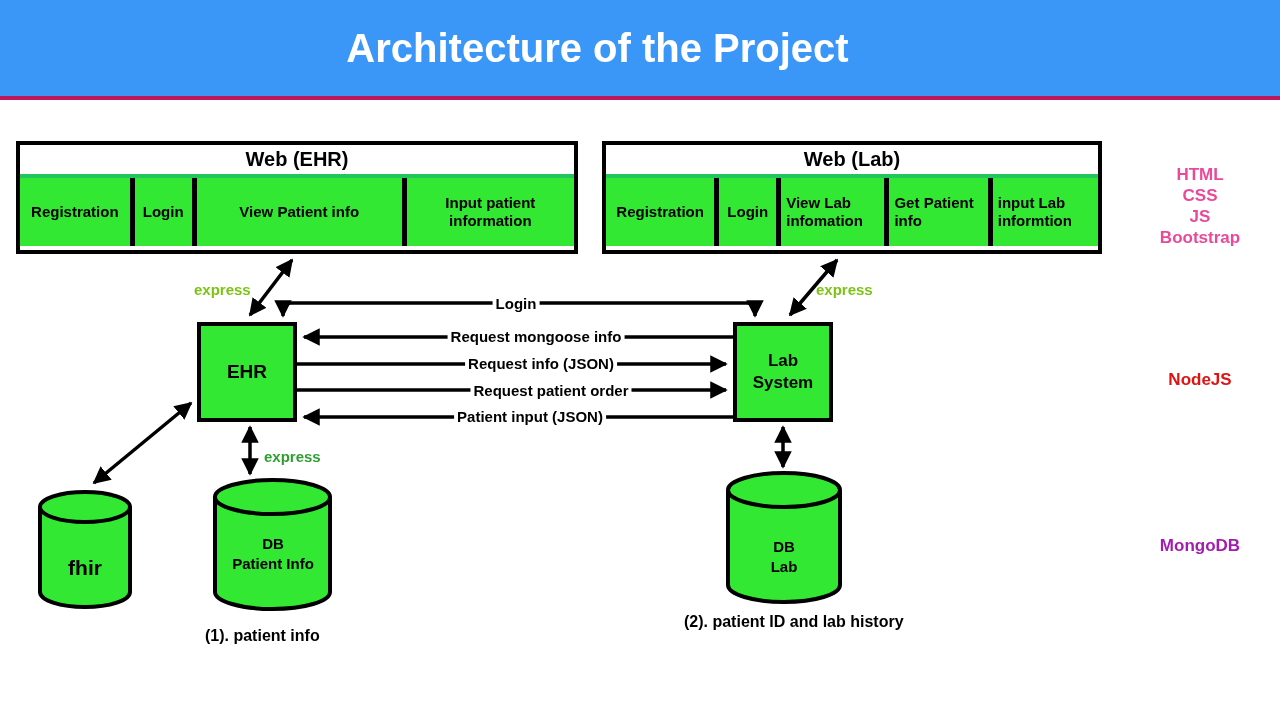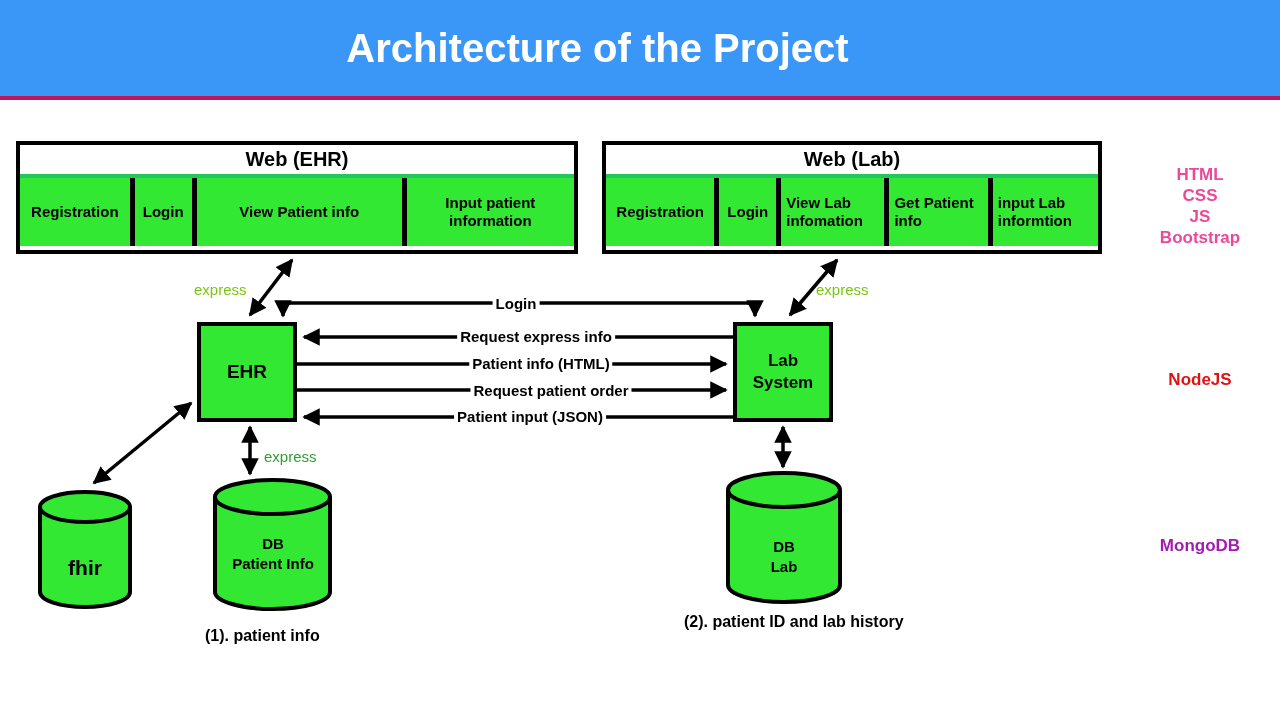--- a/index.html
+++ b/index.html
@@ -33,21 +33,21 @@
 
   
   #wires { position:absolute; left:0; top:0; z-index:1; pointer-events:none; }
   .wire { stroke:#000; stroke-width:3.5; fill:none; }
   .cyl { fill:#33e833; stroke:#000; stroke-width:4; }
 
   
   .edge-label { position:absolute; transform:translate(-50%,-50%); background:#fff;
                 padding:0 3px; font-size:15px; font-weight:bold; color:#000;
                 white-space:nowrap; z-index:3; }
-  .lib-label { position:absolute; font-size:15px; font-weight:normal; white-space:nowrap; z-index:3; }
+  .lib-label { position:absolute; font-size:15px; font-weight:bold; white-space:nowrap; z-index:3; }
   .express { color:#7cc414; }
   .mongoose { color:#2f9e30; }
 
   
   .cyl-label { position:absolute; transform:translateX(-50%); text-align:center;
                font-weight:bold; color:#000; z-index:3; }
   #lbl-fhir { left:85px; top:556px; font-size:21px; }
   #lbl-db-patient { left:273px; top:534px; font-size:15px; line-height:20px; }
   #lbl-db-lab { left:784px; top:537px; font-size:15px; line-height:20px; }
   .note { position:absolute; font-size:16px; font-weight:bold; color:#000; line-height:21px; z-index:3; }
@@ -131,22 +131,22 @@
 
   <div class="node" id="node-ehr">
     <span>EHR</span>
   </div>
   <div class="node" id="node-lab">
     <span>Lab</span>
     <span>System</span>
   </div>
 
   <div class="edge-label" style="left:516px; top:303px;">Login</div>
-  <div class="edge-label" style="left:536px; top:336px;">Request express info</div>
-  <div class="edge-label" style="left:541px; top:363px;">Patient info (HTML)</div>
+  <div class="edge-label" style="left:536px; top:336px;">Request mongoose info</div>
+  <div class="edge-label" style="left:541px; top:363px;">Request info (JSON)</div>
   <div class="edge-label" style="left:551px; top:390px;">Request patient order</div>
   <div class="edge-label" style="left:530px; top:416px;">Patient input (JSON)</div>
 
   <div class="lib-label express" style="left:194px; top:281px;">express</div>
   <div class="lib-label express" style="left:816px; top:281px;">express</div>
   <div class="lib-label mongoose" style="left:264px; top:448px;">express</div>
 
   <div class="cyl-label" id="lbl-fhir">fhir</div>
   <div class="cyl-label" id="lbl-db-patient">
     <div>DB</div>

